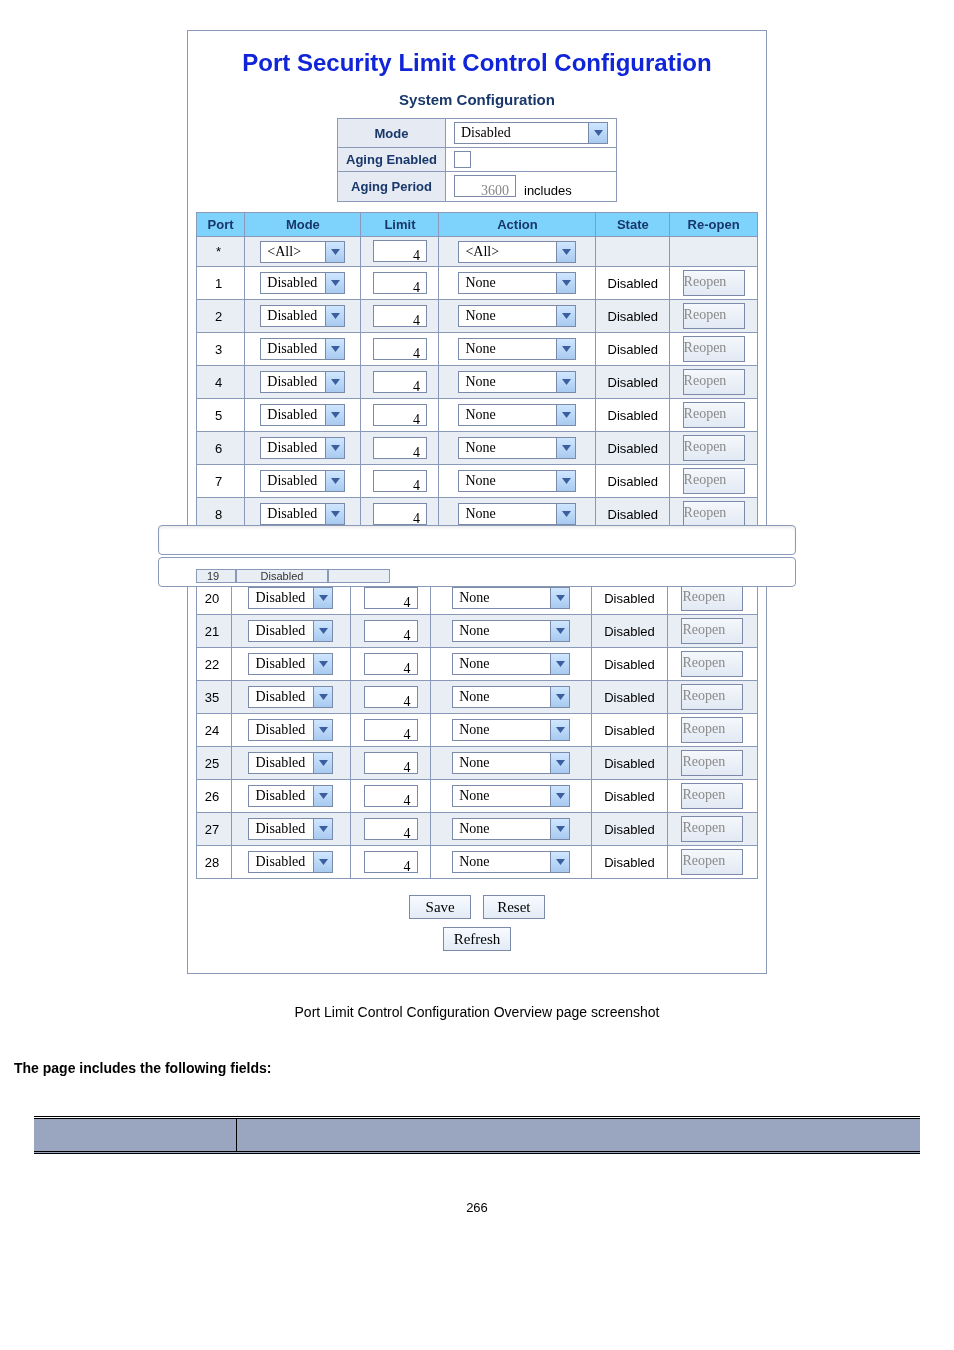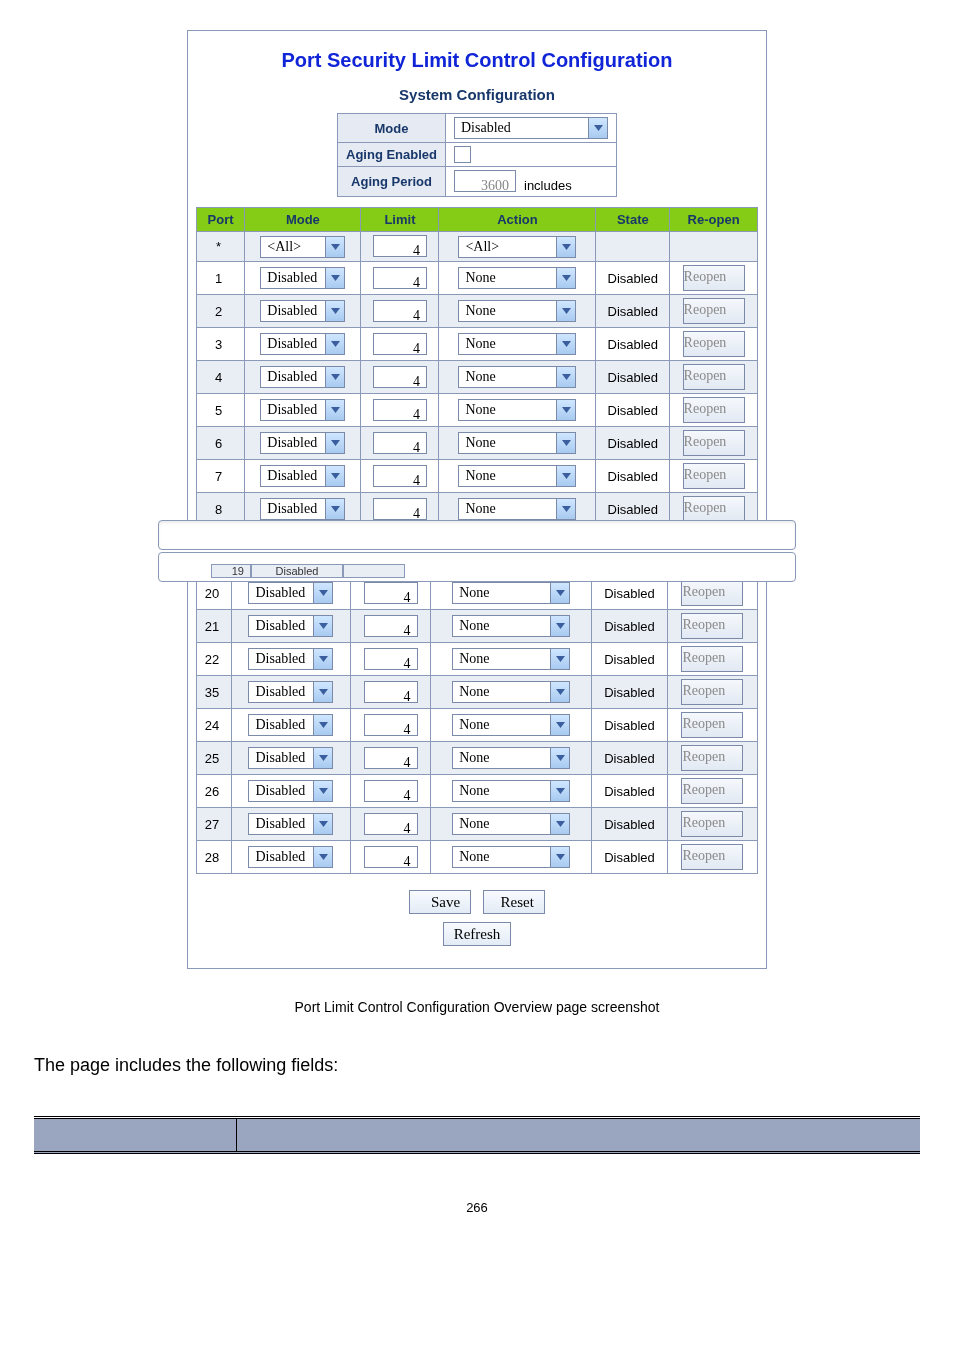--- a/index.html
+++ b/index.html
@@ -1,51 +1,51 @@
 <!DOCTYPE html>
 <html><head>
 <meta charset="utf-8">
 <style>
   html,body{margin:0;padding:0;background:#fff;font-family:Arial,Helvetica,sans-serif;color:#000;font-size:13px;}
   .page{width:954px;margin:0 auto;padding:30px 0 40px 0;box-sizing:border-box;}
   .panel{width:580px;margin:0 auto 30px auto;border:1px solid #8a99b8;padding:18px 8px 22px 8px;box-sizing:border-box;position:relative;background:#fff;}
-  h1.title{font-size:20px;font-weight:bold;color:#1024d8;text-align:center;margin:0 0 14px 0;letter-spacing:0;}
+  h1.title{font-size:24px;font-weight:bold;color:#1024d8;text-align:center;margin:0 0 14px 0;letter-spacing:0;}
   h2.subtitle{font-size:15px;font-weight:bold;color:#18376a;text-align:center;margin:6px 0 10px 0;}
   .sys-table{margin:0 auto 10px auto;border-collapse:collapse;}
   .sys-table td{border:1px solid #8a99b8;padding:3px 8px;font-size:13px;}
   .sys-table .lbl{background:#e6eaf2;color:#18376a;font-weight:bold;text-align:center;}
   .sys-table .val{background:#fff;}
   .cfg-table{width:100%;border-collapse:collapse;font-size:13px;table-layout:auto;}
-  .cfg-table th{border:1px solid #8a99b8;background:#84cc16;color:#18376a;font-weight:bold;padding:4px 6px;text-align:center;}
+  .cfg-table th{border:1px solid #8a99b8;background:#7dd3fc;color:#18376a;font-weight:bold;padding:4px 6px;text-align:center;}
   .cfg-table td{border:1px solid #8a99b8;padding:3px 4px;text-align:center;vertical-align:middle;}
   .cfg-table tr.odd td{background:#fff;}
   .cfg-table tr.even td{background:#e9edf4;}
   .sel{display:inline-flex;align-items:center;border:1px solid #7a8aa8;background:#fff;height:22px;font-family:'Times New Roman',serif;font-size:14px;box-sizing:border-box;}
   .sel .sel-text{padding:0 6px;flex:1;text-align:left;white-space:nowrap;}
   .sel .sel-btn{width:18px;height:100%;display:flex;align-items:center;justify-content:center;background:linear-gradient(#cfe6ff,#a8caf0);border-left:1px solid #7a8aa8;}
   .sel .sel-btn svg{display:block;}
   .sel.mode{width:85px;}
   .sel.action{width:118px;}
   .sel.sys{width:154px;}
   .inp{display:inline-block;border:1px solid #7a8aa8;background:#fff;height:22px;line-height:22px;padding:4px 6px;font-family:'Times New Roman',serif;font-size:14px;text-align:right;box-sizing:border-box;}
   .inp.limit{width:54px;}
   .inp.aging{width:62px;color:#888;}
   .chk{display:inline-block;width:15px;height:15px;border:1px solid #7a8aa8;background:#fff;vertical-align:middle;}
   .state{color:#000;font-family:Arial,sans-serif;}
   .reopen-btn{display:inline-block;min-width:62px;height:26px;line-height:22px;border:1px solid #7a8aa8;background:linear-gradient(#f5f8fc,#e2e9f3);color:#8a8a8a;font-family:'Times New Roman',serif;font-size:14px;text-align:left;box-sizing:border-box;}
-  .btn{display:inline-block;min-width:62px;height:24px;line-height:22px;border:1px solid #7a8aa8;background:linear-gradient(#f8fbff,#e3ebf5);color:#000;font-family:'Times New Roman',serif;font-size:15px;text-align:right;padding:0 10px;box-sizing:border-box;margin:0 4px;}
+  .btn{display:inline-block;min-width:62px;height:24px;line-height:22px;border:1px solid #7a8aa8;background:linear-gradient(#f8fbff,#e3ebf5);color:#000;font-family:'Times New Roman',serif;font-size:15px;text-align:center;padding:0 10px;box-sizing:border-box;margin:0 4px;}
   .btn-row{text-align:center;margin-top:16px;}
   .cut{position:relative;height:50px;margin:0 -38px;background:#fff;}
   .cut-lip{position:absolute;left:0;right:0;height:28px;border:1px solid #8a99b8;border-radius:4px;background:#fff;}
   .cut-lip.top{top:-6px;box-shadow:0 2px 3px rgba(0,0,0,.08) inset;}
   .cut-lip.bot{bottom:-6px;}
   .frag-row{position:absolute;left:38px;right:38px;bottom:-2px;display:flex;align-items:flex-end;}
   .frag-cell{border:1px solid #8a99b8;background:#e9edf4;height:14px;box-sizing:border-box;font-size:11px;line-height:12px;font-family:Arial,sans-serif;color:#333;text-align:center;overflow:hidden;}
   .caption{text-align:center;font-size:14px;margin:16px 0 40px 0;}
-  .intro{font-size:18px;margin:0 0 40px 34px;}
+  .intro{font-size:14px;margin:0 0 40px 14px;font-weight:bold;}
   .fields-table{width:886px;margin:0 auto;border-collapse:collapse;}
   .fields-table .topdbl{border-top:3px double #000;}
   .fields-table td{border-bottom:3px double #000;background:#9aa6bf;height:30px;}
   .fields-table td.left{width:200px;border-right:1px solid #000;}
   .pageno{text-align:center;font-size:13px;margin-top:46px;}
   .port-col{text-align:right;padding-right:8px!important;font-family:Arial,sans-serif;}
   .seconds{font-family:Arial,sans-serif;font-size:13px;padding-left:8px;}
 </style>
 </head>
 <body>
@@ -294,21 +294,21 @@
             <td class="state">Disabled</td>
             <td><span class="reopen-btn">Reopen</span></td>
           </tr>
         </tbody>
     </table>
 
     <div class="cut">
       <div class="cut-lip top"></div>
       <div class="cut-lip bot"></div>
       <div class="frag-row">
-        <div class="frag-cell" style="width:40px;text-align:right;padding-right:6px;margin-left:15px;">19</div>
+        <div class="frag-cell" style="width:40px;text-align:center;padding-right:6px;">19</div>
         <div class="frag-cell" style="width:92px;">Disabled</div>
         <div class="frag-cell" style="width:62px;"></div>
       </div>
     </div>
 
     <table class="cfg-table">
       <tbody id="bottom-body">
           <tr class="odd">
             <td class="port-col">20</td>
             <td><span class="sel mode">

